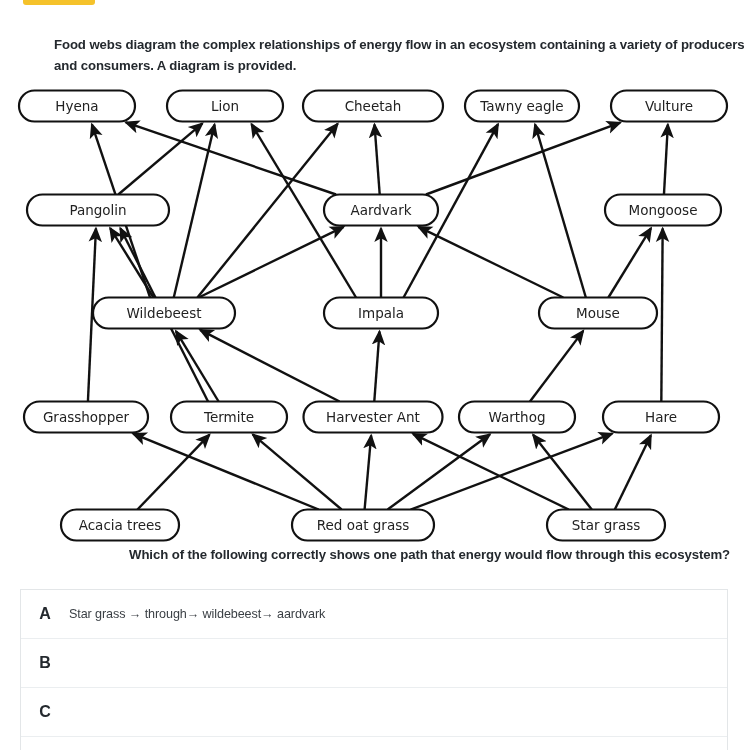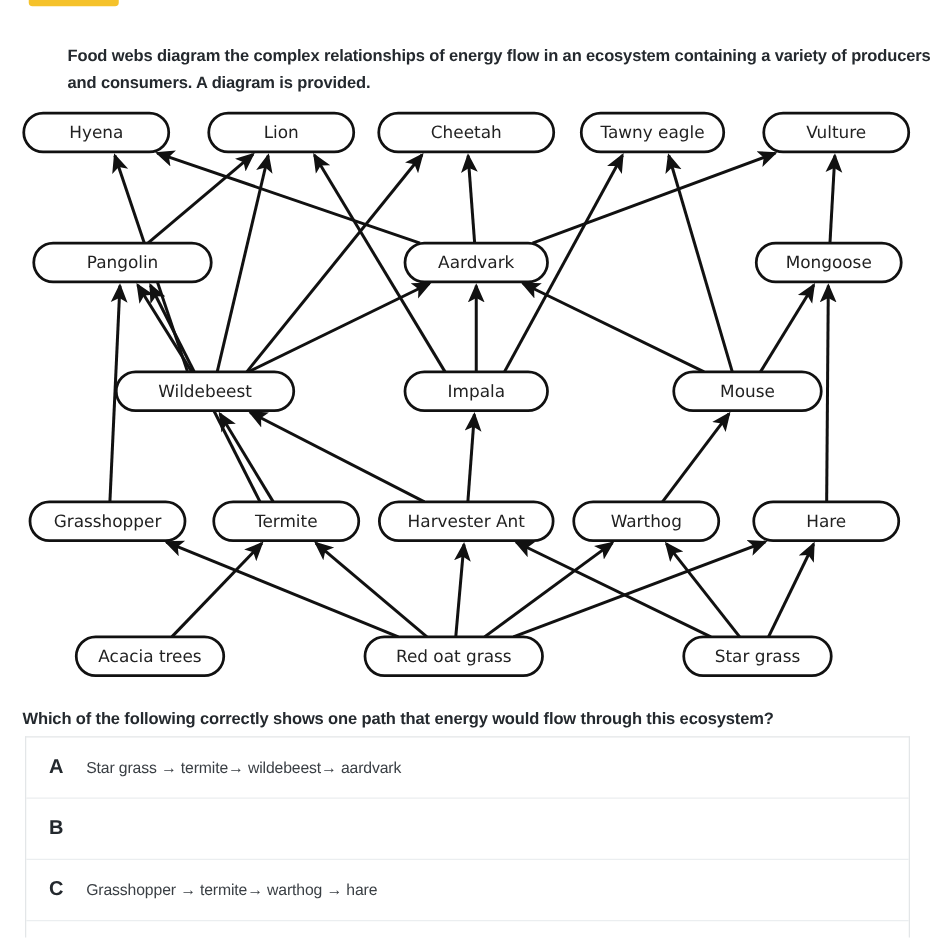--- a/index.html
+++ b/index.html
@@ -57,27 +57,28 @@
     font-family: "DejaVu Sans", sans-serif;
     font-size: 13.5px;
     fill: #222222;
     text-anchor: middle;
     dominant-baseline: middle;
   }
   
   .question {
     position: absolute;
     left: 18px;
-    top: 565px;
+    top: 545px;
     width: 712px;
     font-size: 13.2px;
     font-weight: bold;
     line-height: 19px;
     color: #24292e;
     letter-spacing: -0.1px;
+    text-align: right;
   }
   
   .answers {
     position: absolute;
     left: 20px;
     top: 589px;
     width: 708px;
     border: 1px solid #e3e6e8;
     border-bottom: none;
     background: #ffffff;
@@ -233,28 +234,27 @@
           </g>
         </g>
     </svg>
   </div>
 
   <div class="question">Which of the following correctly shows one path that energy would flow through this ecosystem?</div>
 
   <div class="answers">
     <div class="answer-row">
       <div class="answer-letter">A</div>
-      <div class="answer-text">Star grass → termite→ wildebeest→ aardvark</div>
+      <div class="answer-text">Star grass → through→ wildebeest→ aardvark</div>
     </div>
     <div class="answer-row">
       <div class="answer-letter">B</div>
     </div>
     <div class="answer-row">
       <div class="answer-letter">C</div>
-      <div class="answer-text">Grasshopper → termite→ warthog → hare</div>
     </div>
     <div class="answer-row">
 
       <div class="answer-text"></div>
     </div>
   </div>
 
 </div>
 
 </body></html>

